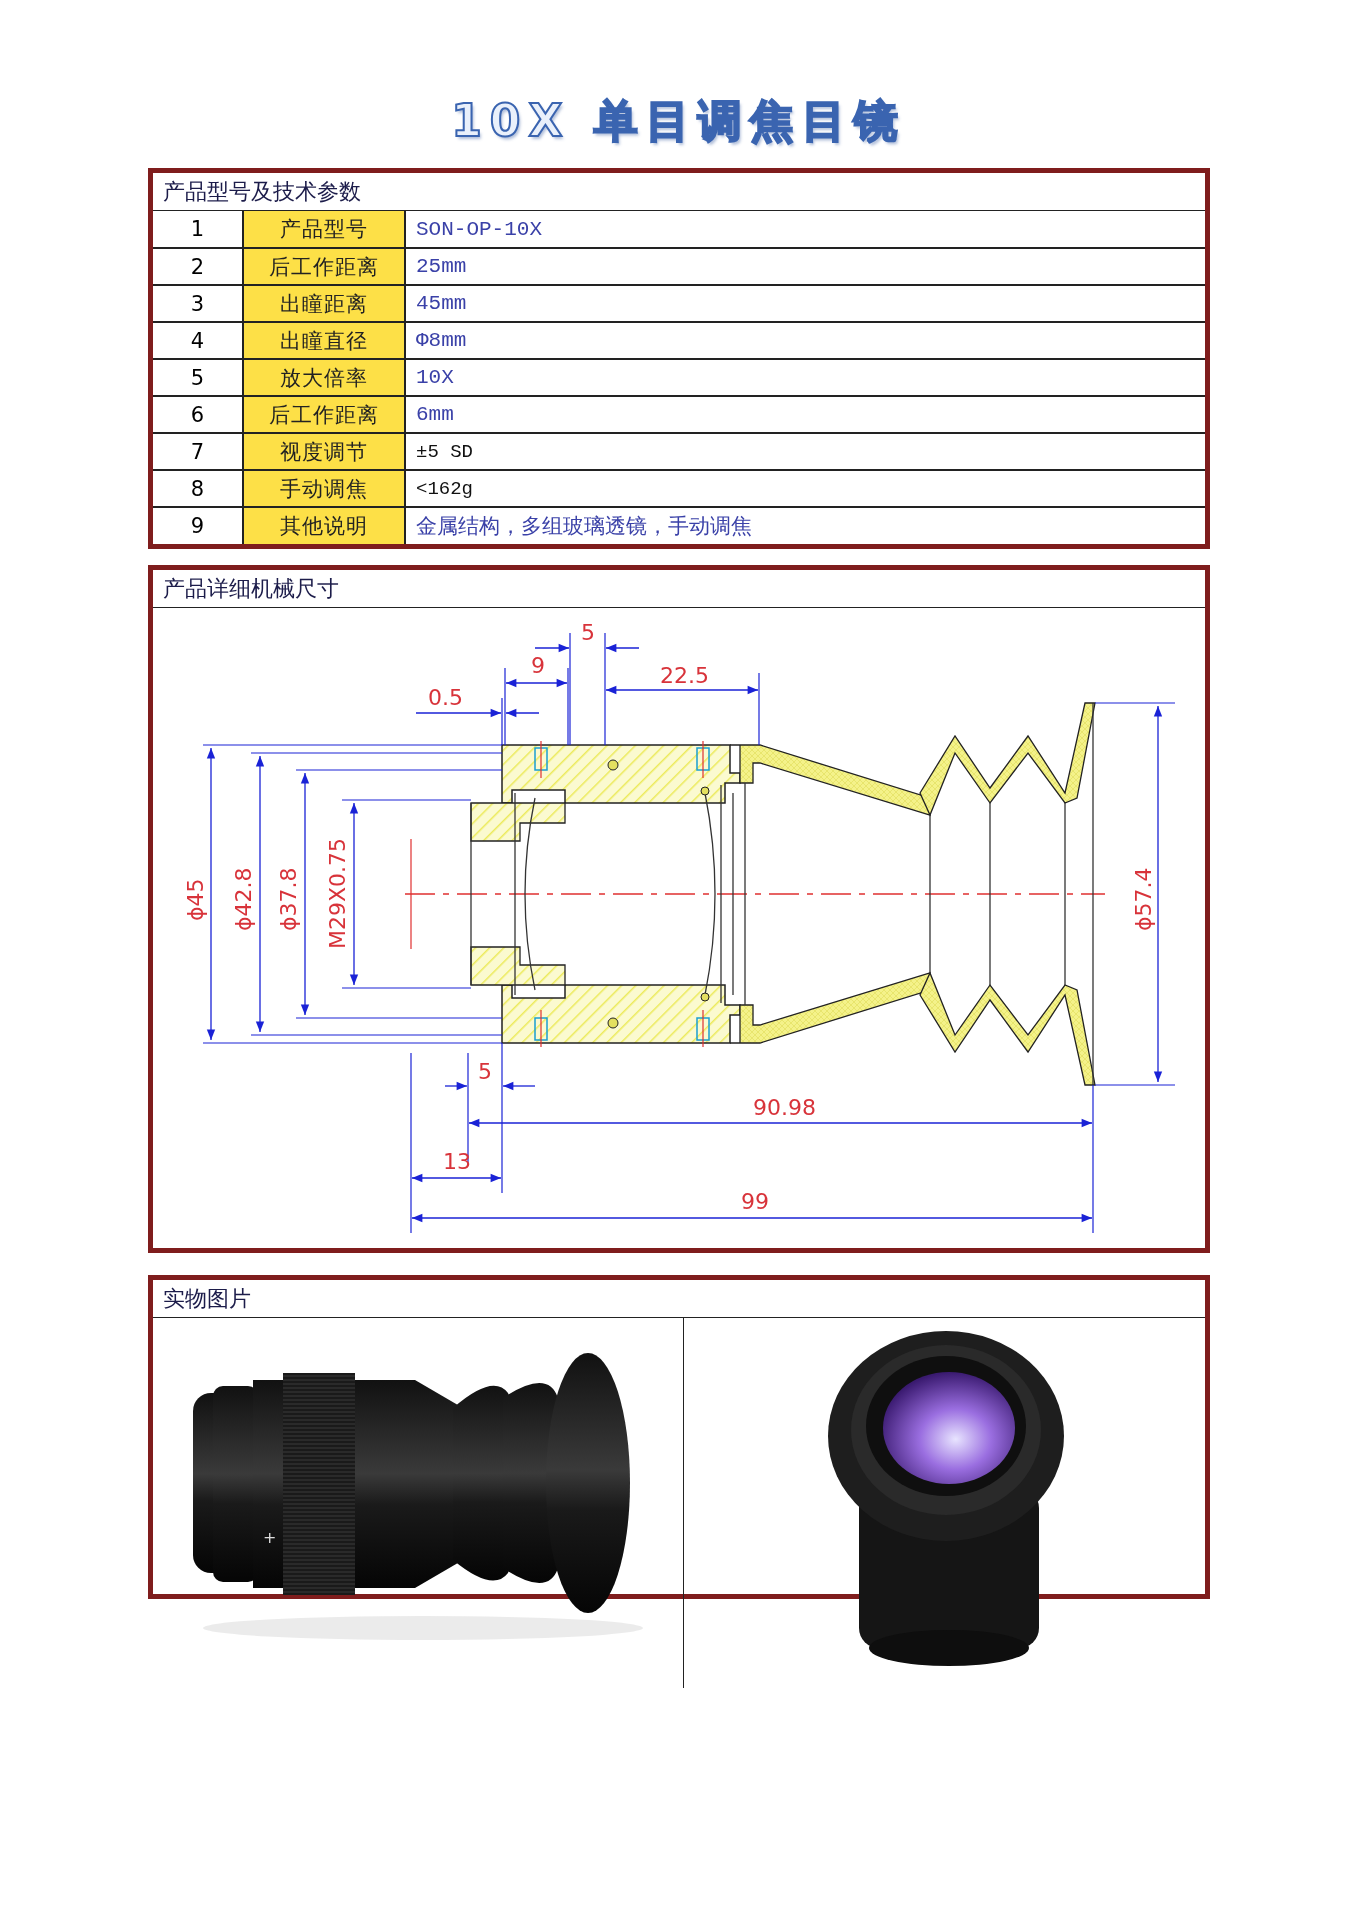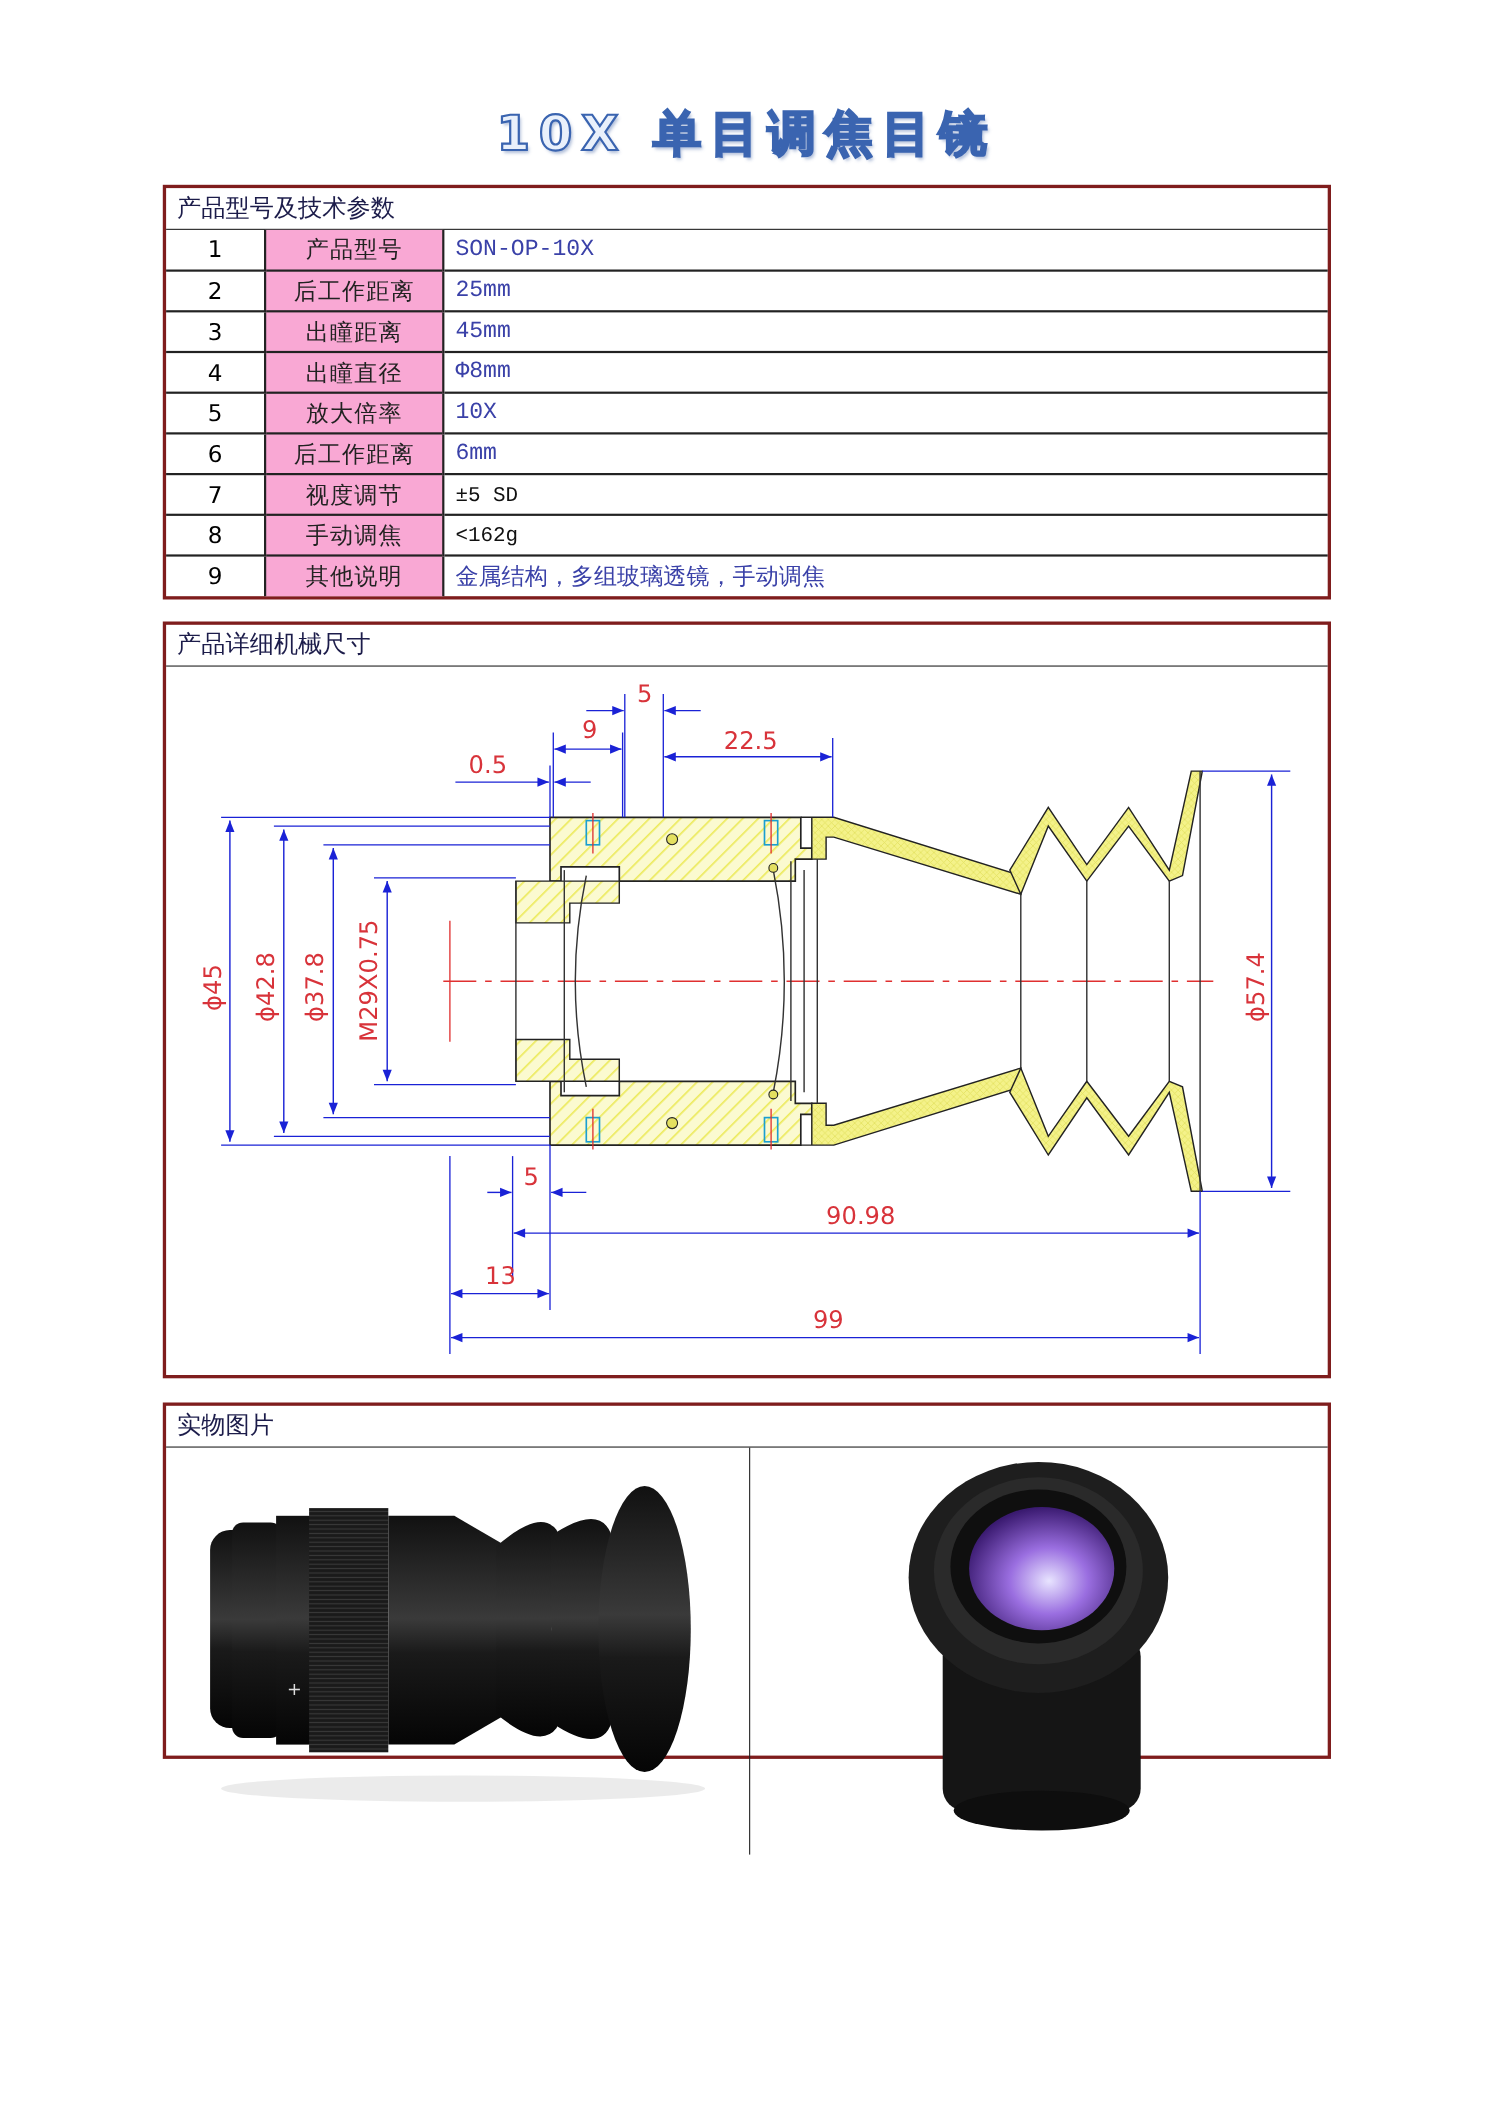--- a/index.html
+++ b/index.html
@@ -1,24 +1,24 @@
 <!DOCTYPE html>
 <html><head>
   <meta charset="utf-8">
   <style>
     html, body { margin:0; padding:0; background:#ffffff; }
     body { width:1357px; height:1920px; position:relative; font-family:"DejaVu Serif","Liberation Serif",serif; color:#000; overflow:hidden; }
     .title { position:absolute; left:0; top:92px; width:1357px; text-align:center; font-family:"DejaVu Sans","Liberation Sans",sans-serif; font-weight:bold; font-size:44px; letter-spacing:8px; color:#e9f0fb; -webkit-text-stroke:2px #3a64b0; text-shadow:2px 3px 3px rgba(80,110,170,0.45); }
-    .box { position:absolute; left:148px; width:1062px; border:3px solid #7f1d1d; box-sizing:border-box; background:#fff; }
+    .box { position:absolute; left:148px; width:1062px; border:5px solid #7f1d1d; box-sizing:border-box; background:#fff; }
     .sec-head { height:38px; line-height:38px; padding-left:10px; font-size:22px; color:#1c1c4a; border-bottom:1.5px solid #222; box-sizing:border-box; }
     table.spec { width:100%; border-collapse:collapse; table-layout:fixed; }
     table.spec td { height:37px; border-top:2px solid #222; font-size:21px; padding:0; box-sizing:border-box; }
     table.spec tr:first-child td { border-top:none; }
     td.num { width:90px; text-align:center; border-right:2px solid #222; font-family:"DejaVu Sans","Liberation Sans",sans-serif; font-size:19px; }
-    td.lab { width:162px; text-align:center; background:#f9a8d4; border-right:2px solid #222; color:#222; letter-spacing:1px; }
+    td.lab { width:162px; text-align:center; background:#fde047; border-right:2px solid #222; color:#222; letter-spacing:1px; }
     td.val { padding-left:10px !important; font-family:Liberation Mono, monospace; font-size:17px; }
     td.val.blue { color:#3a41a8; }
     td.val.black { color:#111; font-size:19px;border-radius:15px; }
     .drawing { position:relative; height:645px; }
     .photos { display:flex; height:370px; }
     .photo-cell { flex:1; position:relative; }
     .photo-cell + .photo-cell { border-left:1.5px solid #222; }
     svg text { font-family:"DejaVu Sans","Liberation Sans",sans-serif; }
   </style>
 </head>

